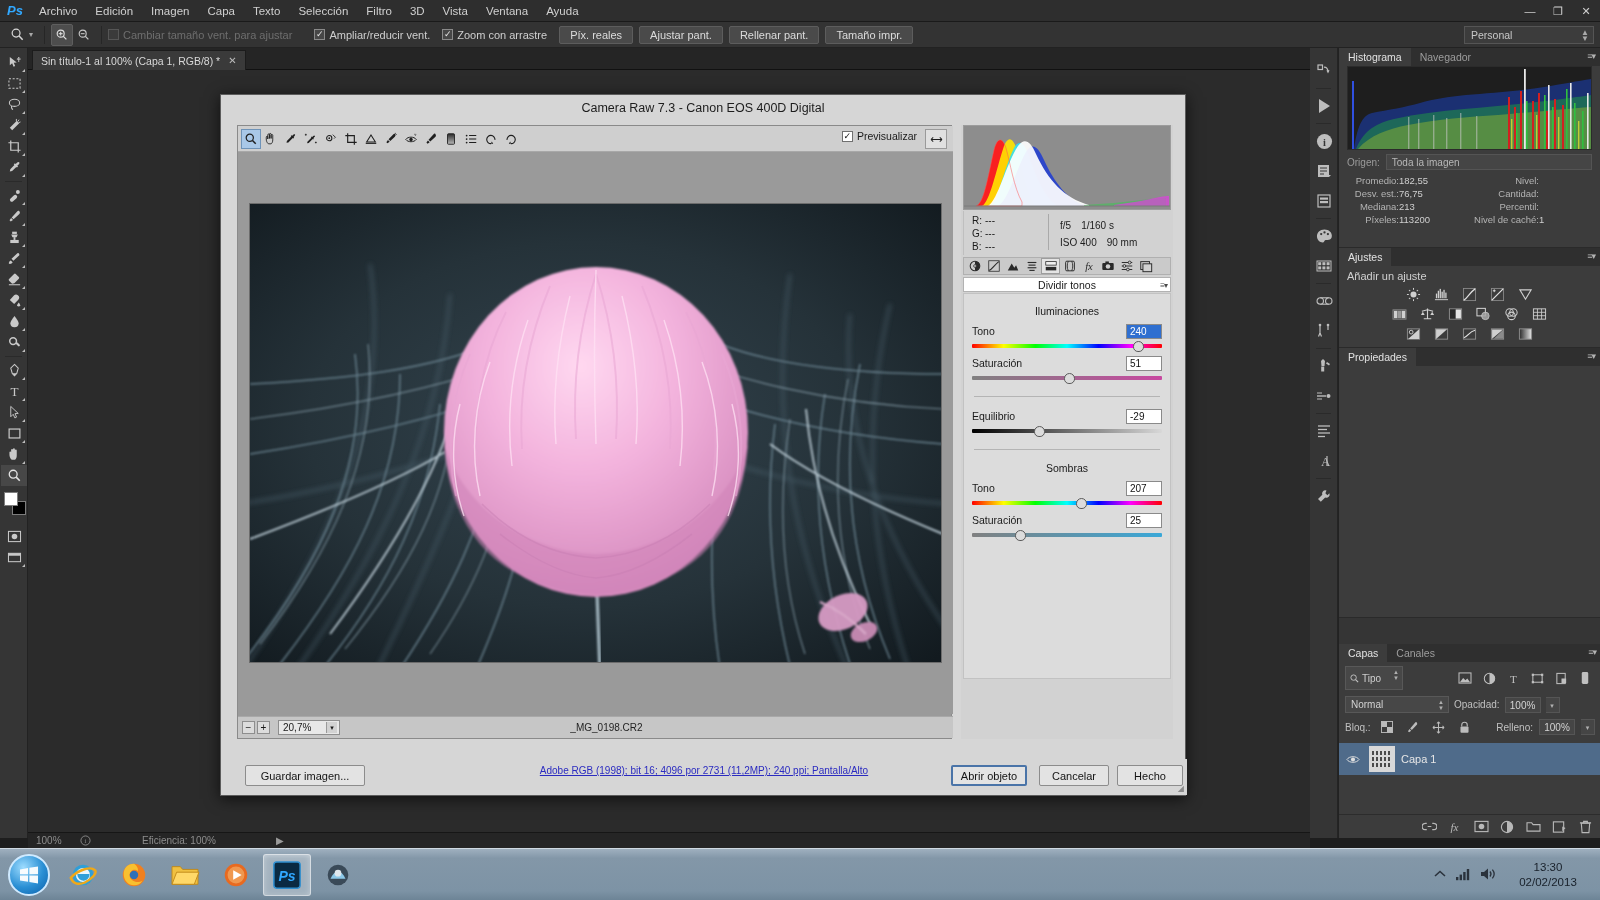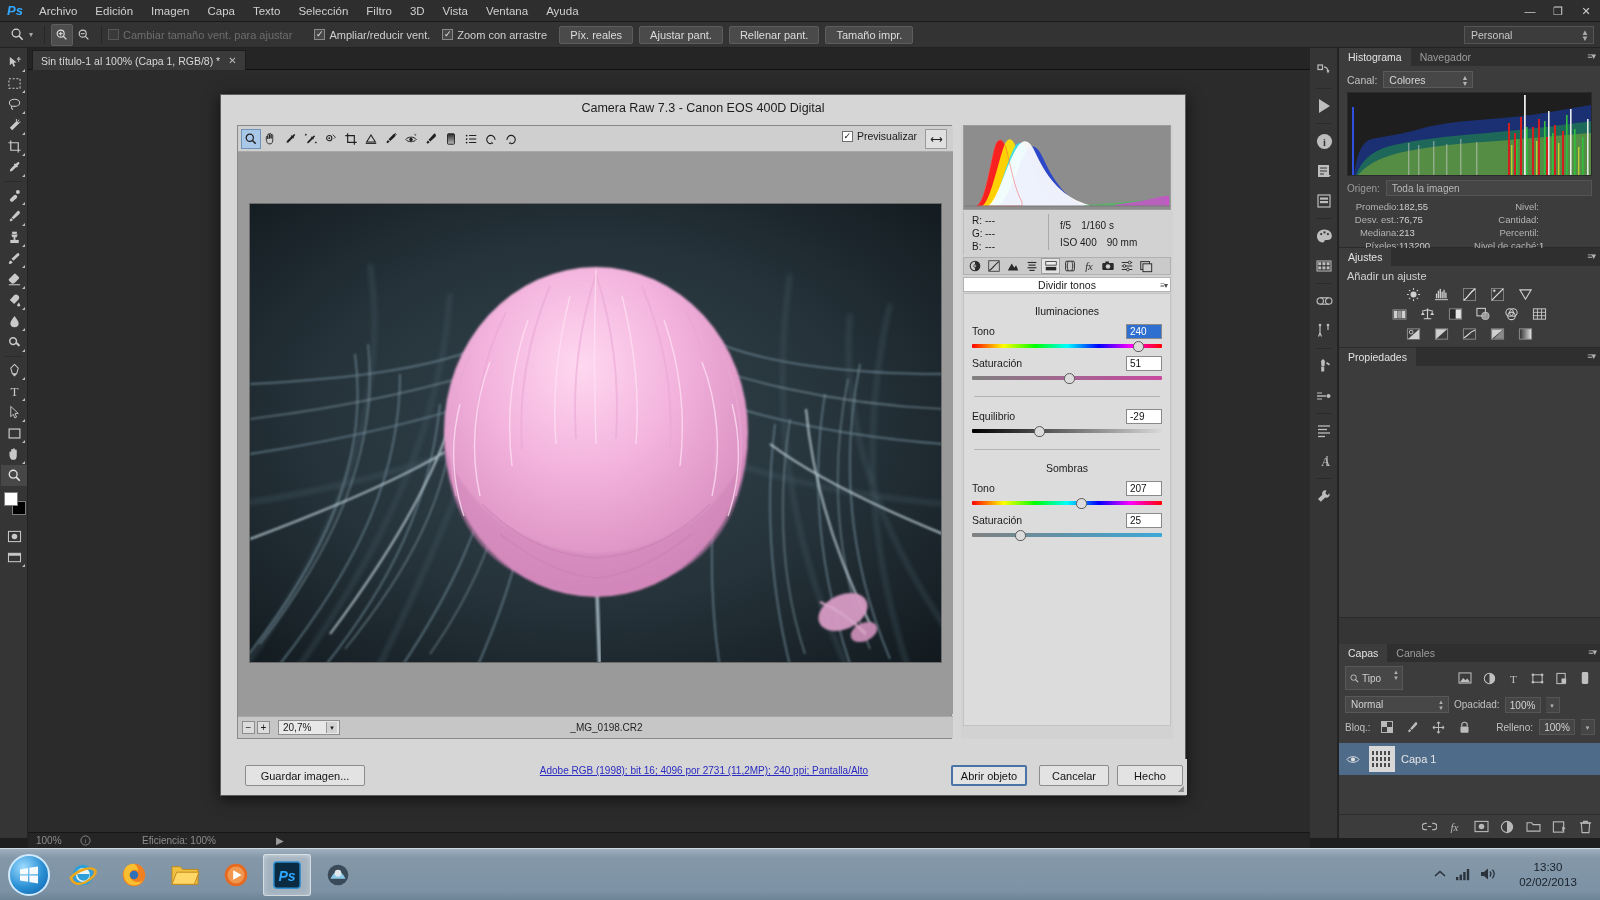--- a/index.html
+++ b/index.html
@@ -209,21 +209,21 @@
     border:1px solid transparent;
   }
   .crtab.sel { background:#e4e4e4; border:1px solid #9d9d9d; }
   #cr-panelhdr {
     position:absolute; left:2px; top:152px; width:208px; height:15px;
     background:#ffffff; border:1px solid #b2b2b2;
     text-align:center; font-size:10.5px; line-height:14px; color:#1a1a1a;
   }
   #cr-panelhdr .menu { position:absolute; right:3px; top:1px; font-size:8px; color:#4a4a4a; letter-spacing:-1px;}
   #cr-panel {
-    position:absolute; left:2px; top:168px; width:208px; height:433px;
+    position:absolute; left:2px; top:168px; width:208px; height:386px;
     background:#dcdcdc; border:1px solid #c2c2c2;
     padding:6px 8px;
   }
   .sec-title { text-align:center; font-size:10.5px; color:#1a1a1a; margin:5px 0 7px; }
   .slider-row { position:relative; height:16px; margin-top:2px; }
   .slider-row .lbl { position:absolute; left:0; top:1px; font-size:10.5px; color:#1a1a1a;}
   .slider-row .val {
     position:absolute; right:0; top:0; width:36px; height:15px;
     background:#fff; border:1px solid #8a8a8a;
     font-size:10px; line-height:14px; padding-left:3px; color:#111;
@@ -1164,27 +1164,20 @@
   </div>
 </div>
 
 <div id="rightdock" class="abs">
 
   <div class="panelgroup" id="histopanel">
     <div class="paneltabs">
       <div class="ptab sel">Histograma</div>
       <div class="ptab">Navegador</div>
       <div class="pmenu">≡▾</div>
-    </div>
-    <div id="histo-canal">
-      <span>Canal:</span>
-      <span class="sel">
-        <span>Colores</span>
-        <span class="ar">▲<br>▼</span>
-      </span>
     </div>
     <div id="histo-graph">
       <svg width="244" height="82" viewBox="0 0 244 82" style="display:block">
         <rect width="244" height="82" fill="#1e1e1e"></rect>
         <g>
           <rect x="4" y="14" width="2" height="68" fill="#3050e0"></rect>
           <path d="M6 82 C 10 55 16 48 24 46 C 40 43 58 40 72 36 C 86 32 100 30 118 28 C 140 26 170 24 196 20 C 214 17 230 14 243 12 L243 82 Z" fill="#1a3fb8" opacity=".55"></path>
           <path d="M8 82 C 16 62 30 56 46 52 C 68 47 92 44 116 42 C 148 39 184 36 214 32 C 228 30 238 29 243 28 L243 82 Z" fill="#1f9f3f" opacity=".5"></path>
           <path d="M10 82 C 22 68 40 62 60 58 C 90 52 120 50 150 48 C 186 45 216 42 243 40 L243 82 Z" fill="#9dbb2a" opacity=".45"></path>
           <g fill="#c8c8c8" opacity=".55">

